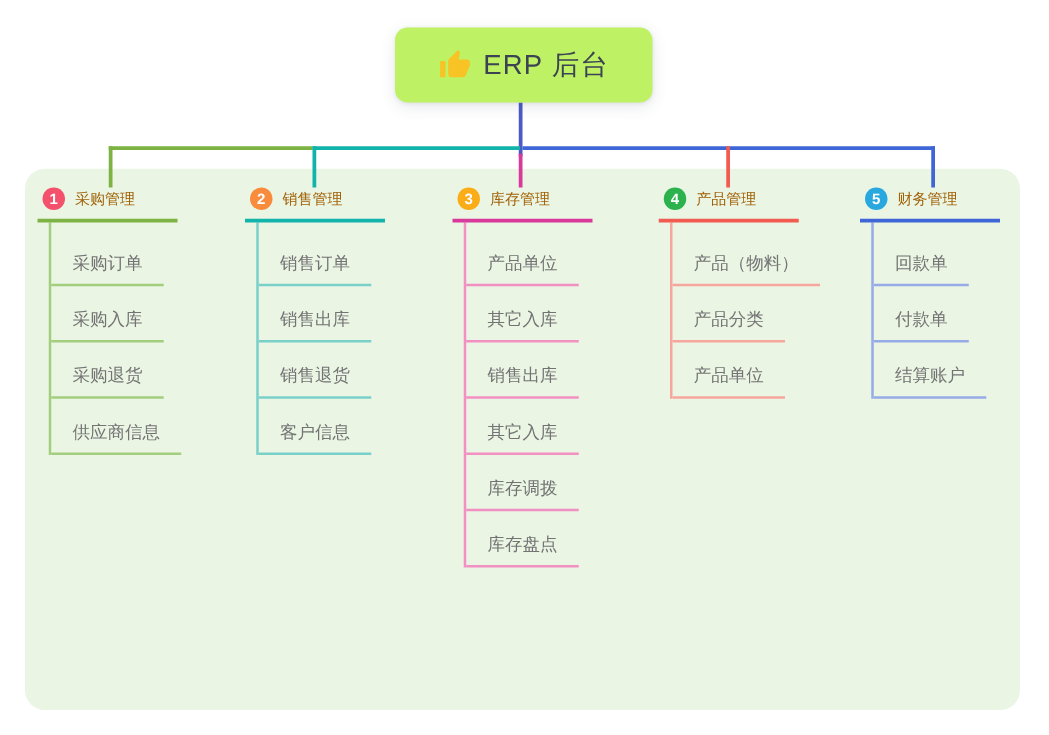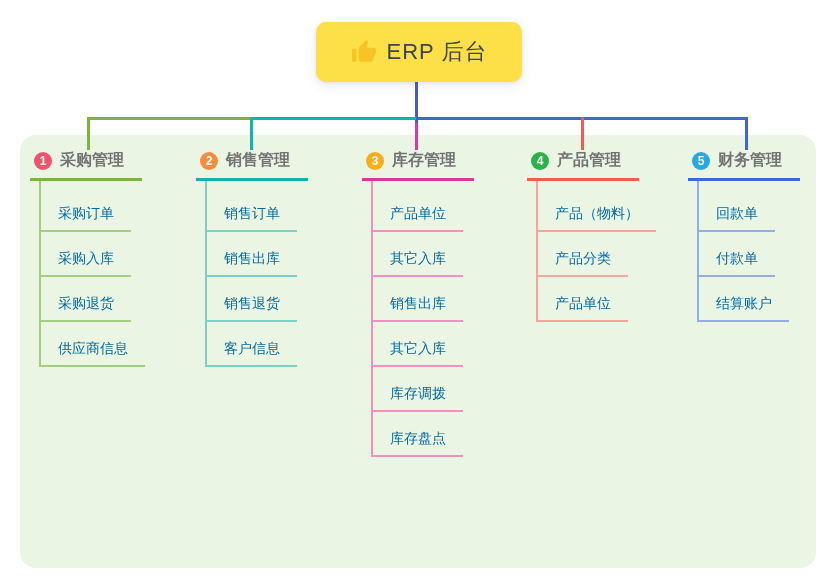--- a/index.html
+++ b/index.html
@@ -5,21 +5,21 @@
   html,body { margin:0; padding:0; background:#ffffff; }
   body { font-family:"Liberation Sans","DejaVu Sans",sans-serif; }
   .canvas { position:relative; width:839px; height:588px; background:#ffffff; overflow:hidden; }
 
   
   .panel { position:absolute; left:20px; top:135px; width:796px; height:433px;
            background:#EAF5E4; border-radius:16px; }
 
   
   .root-card { position:absolute; left:316px; top:22px; width:206px; height:60px;
-               background:#fde047; border-radius:10px;
+               background:#bef264; border-radius:10px;
                box-shadow:0 3px 12px rgba(60,70,90,.12), 0 1px 3px rgba(60,70,90,.08);
                display:flex; align-items:center; justify-content:center; gap:10px; }
   .root-label { font-size:22px; font-weight:500; color:#3C4353; letter-spacing:1px; }
   .thumb-icon { display:inline-flex; }
 
   
   .stem  { position:absolute; left:415px; top:82px;  width:3px; height:43px; }
   .hseg  { position:absolute; top:117px; height:3px; }
   .seg-g { left:87px;  width:163px; }
   .seg-t { left:250px; width:166px; }
@@ -37,26 +37,26 @@
   .branch-pos-2 { left:196px; }
   .branch-pos-3 { left:362px; }
   .branch-pos-4 { left:527px; }
   .branch-pos-5 { left:688px; }
 
   .branch-title { display:inline-flex; align-items:center; gap:8px;
                   padding:2px 16px 7px 4px; min-width:112px; box-sizing:border-box;
                   border-bottom:3px solid var(--strong,#999); cursor:default; }
   .badge { width:18px; height:18px; border-radius:50%; flex:0 0 18px;
            color:#fff; font-size:12px; font-weight:bold; line-height:18px; text-align:center; }
-  .branch-label { font-size:16px; font-weight:700; color:#737373; white-space:nowrap; }
+  .branch-label { font-size:12px; font-weight:400; color:#a16207; white-space:nowrap; }
 
   .children { margin-left:9px; border-left:2px solid var(--light,#ccc); }
   .child { height:45px; display:flex; align-items:flex-end; }
   .child:first-child { height:51px; }
-  .child-label { font-size:14px; color:#0369a1; white-space:nowrap;
+  .child-label { font-size:14px; color:#737373; white-space:nowrap;
                  padding:0 17px 7px 17px; border-bottom:2px solid var(--light,#ccc); }
 </style>
 </head>
 <body>
 
 <div class="canvas">
 
   <div class="panel"></div>
 
   <div class="stem" style="background: rgb(76, 90, 196);"></div>

